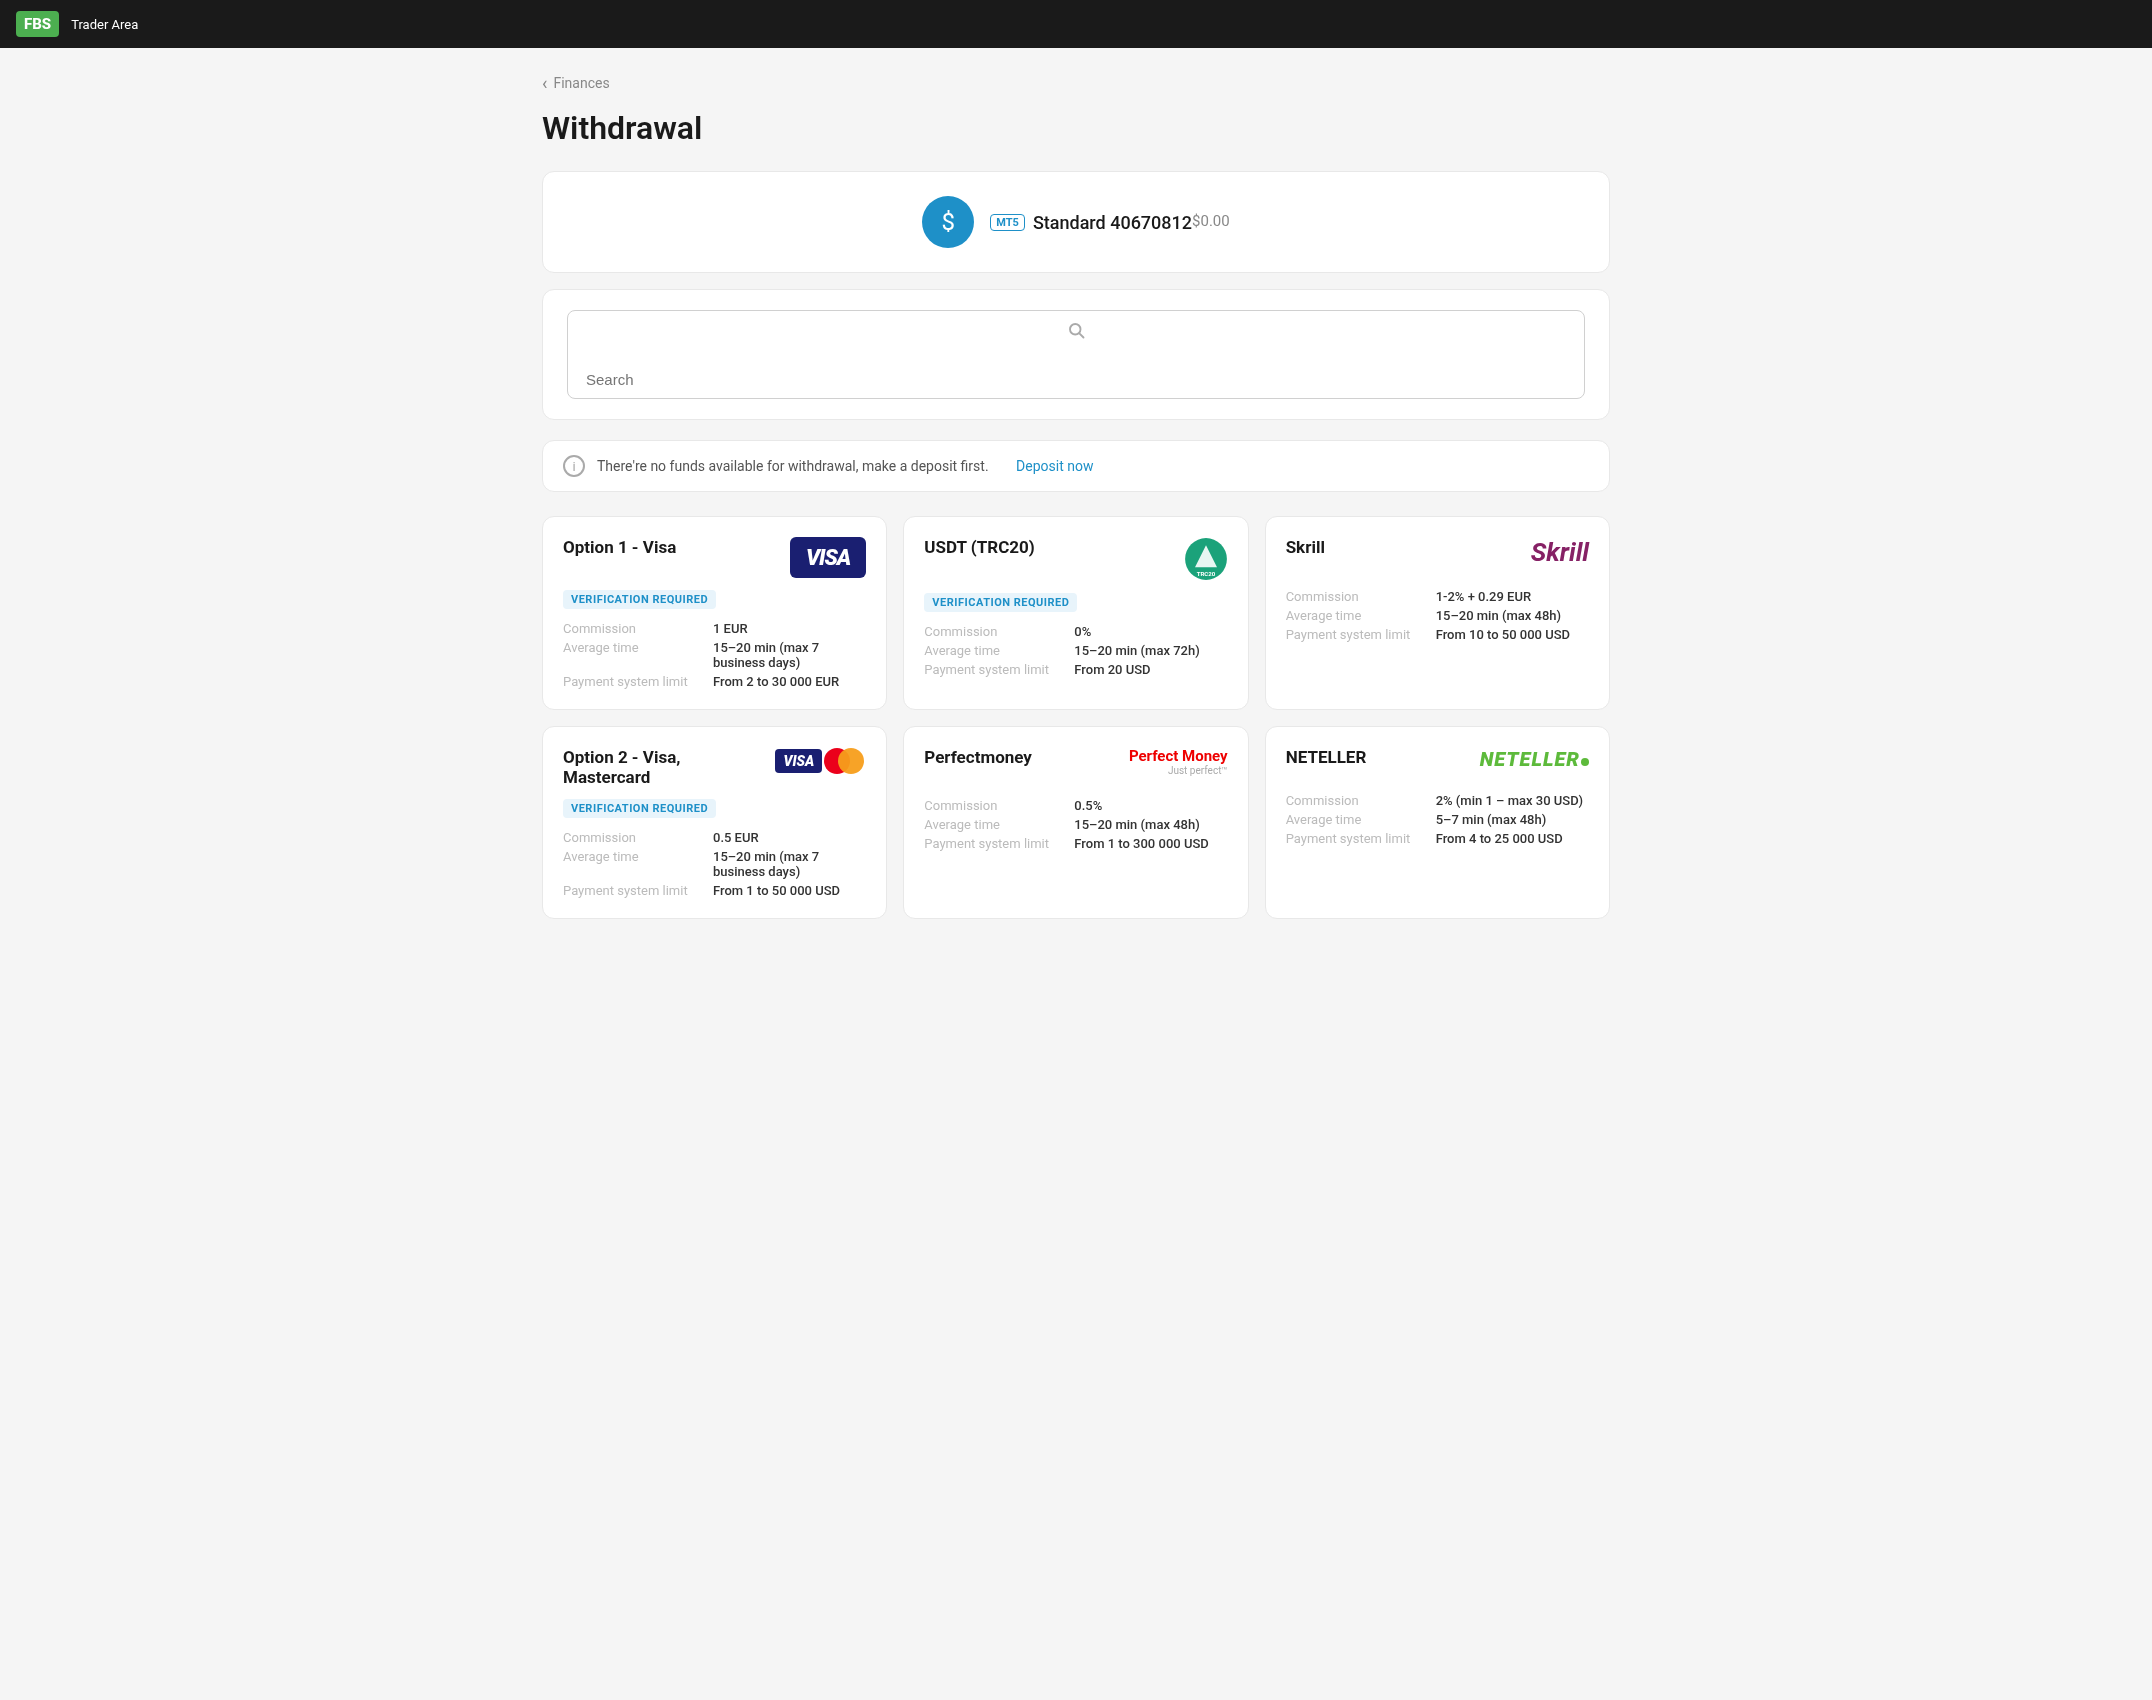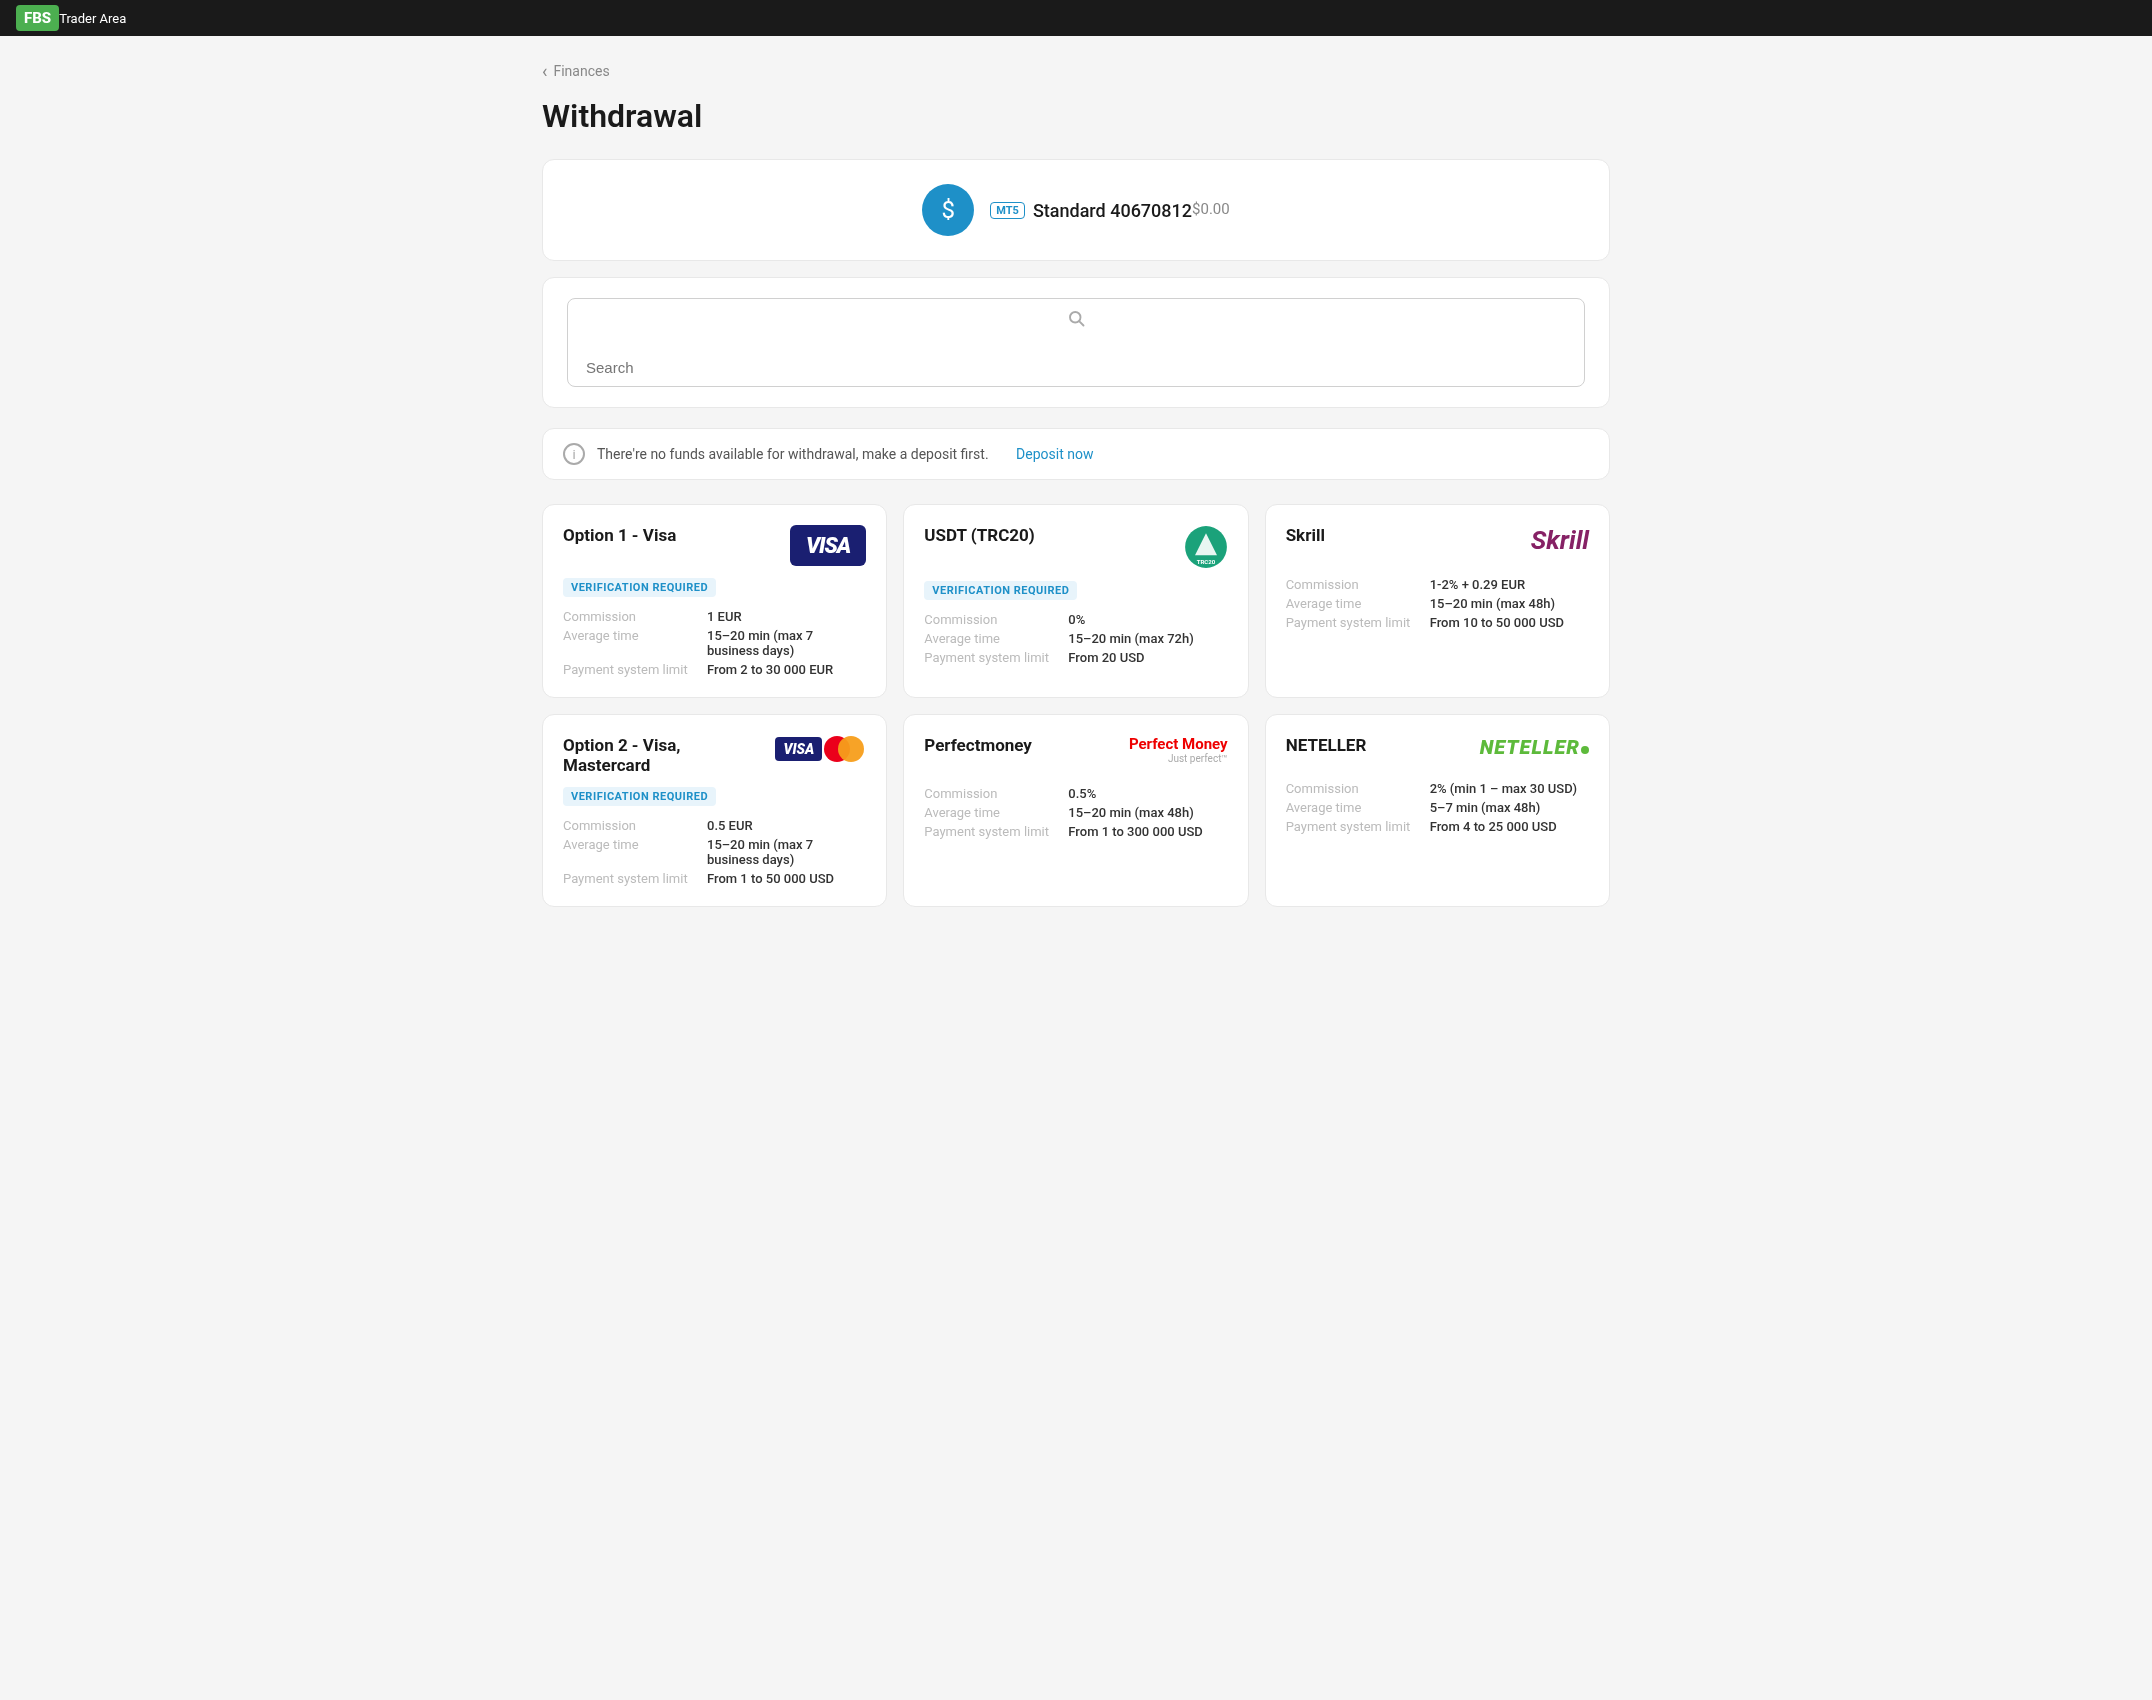--- a/index.html
+++ b/index.html
@@ -1,25 +1,25 @@
 <!DOCTYPE html>
 <html><head>
   <meta charset="utf-8">
   <style>
     * { box-sizing: border-box; margin: 0; padding: 0; }
     body { font-family: -apple-system, BlinkMacSystemFont, 'Segoe UI', Roboto, sans-serif; background: #f5f5f5; color: #333; }
 
     
     .header {
       background: #1a1a1a;
-      height: 36px;
+      height: 48px;
       display: flex;
       align-items: center;
       padding: 16px 16px;
-      gap: 0;
+      gap: 12px;
     }
     .fbs-logo {
       background: #4caf50;
       color: white;
       font-weight: 800;
       font-size: 15px;
       padding: 4px 8px;
       border-radius: 4px;
     }
     .header-title {
@@ -232,21 +232,21 @@
     }
 
     .payment-details {
       display: flex;
       flex-direction: column;
       gap: 4px;
     }
     .payment-row {
       display: grid;
       grid-template-columns: 140px 1fr;
-      gap: 4px;
+      gap: 10px;
       font-size: 13px;
     }
     .payment-label {
       color: #bbb;
     }
     .payment-value {
       color: #333;
       font-weight: 500;
     }
 

